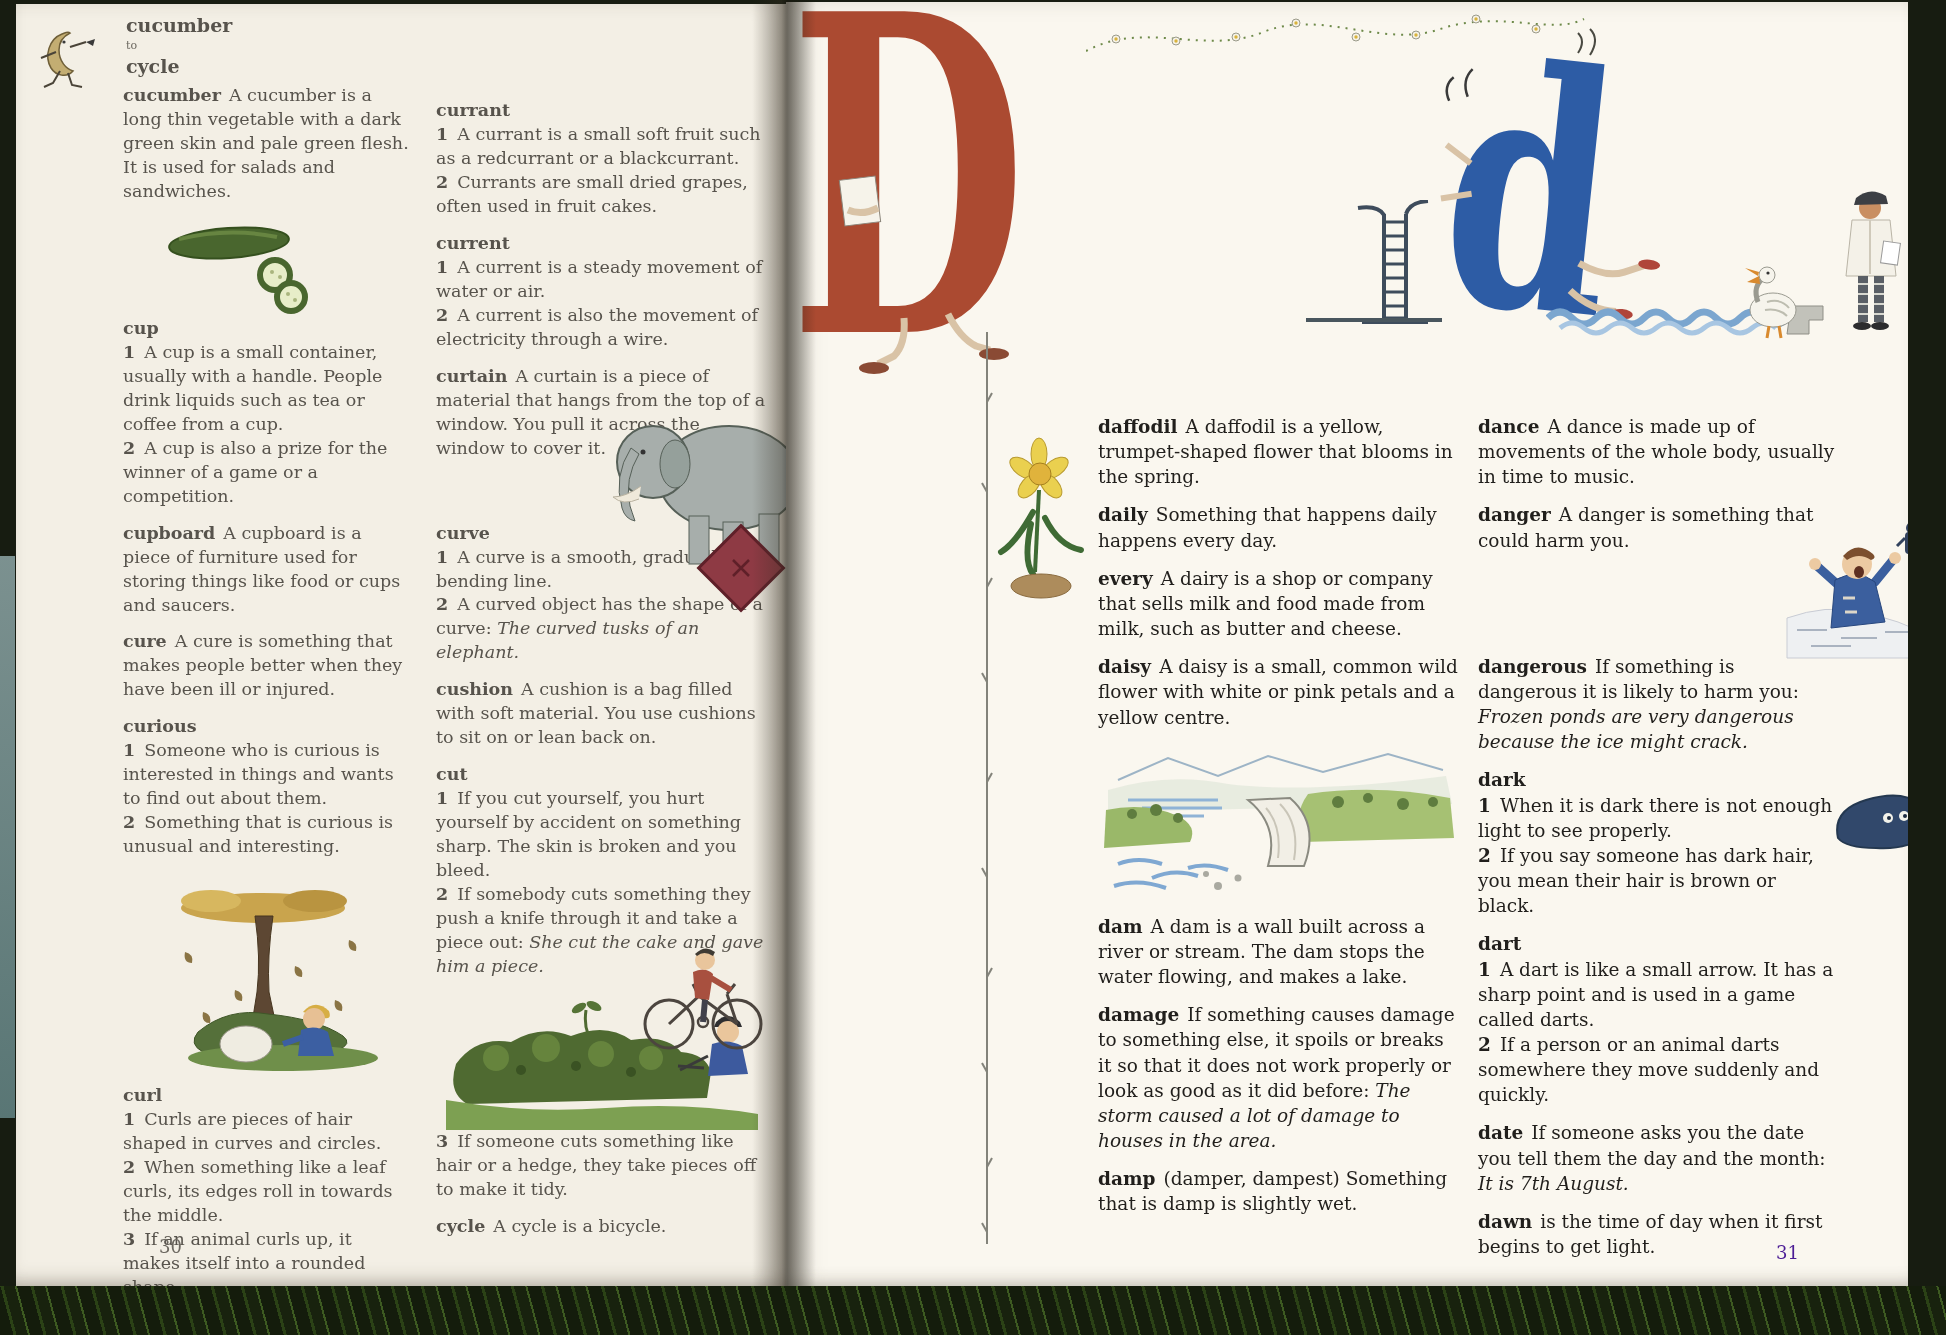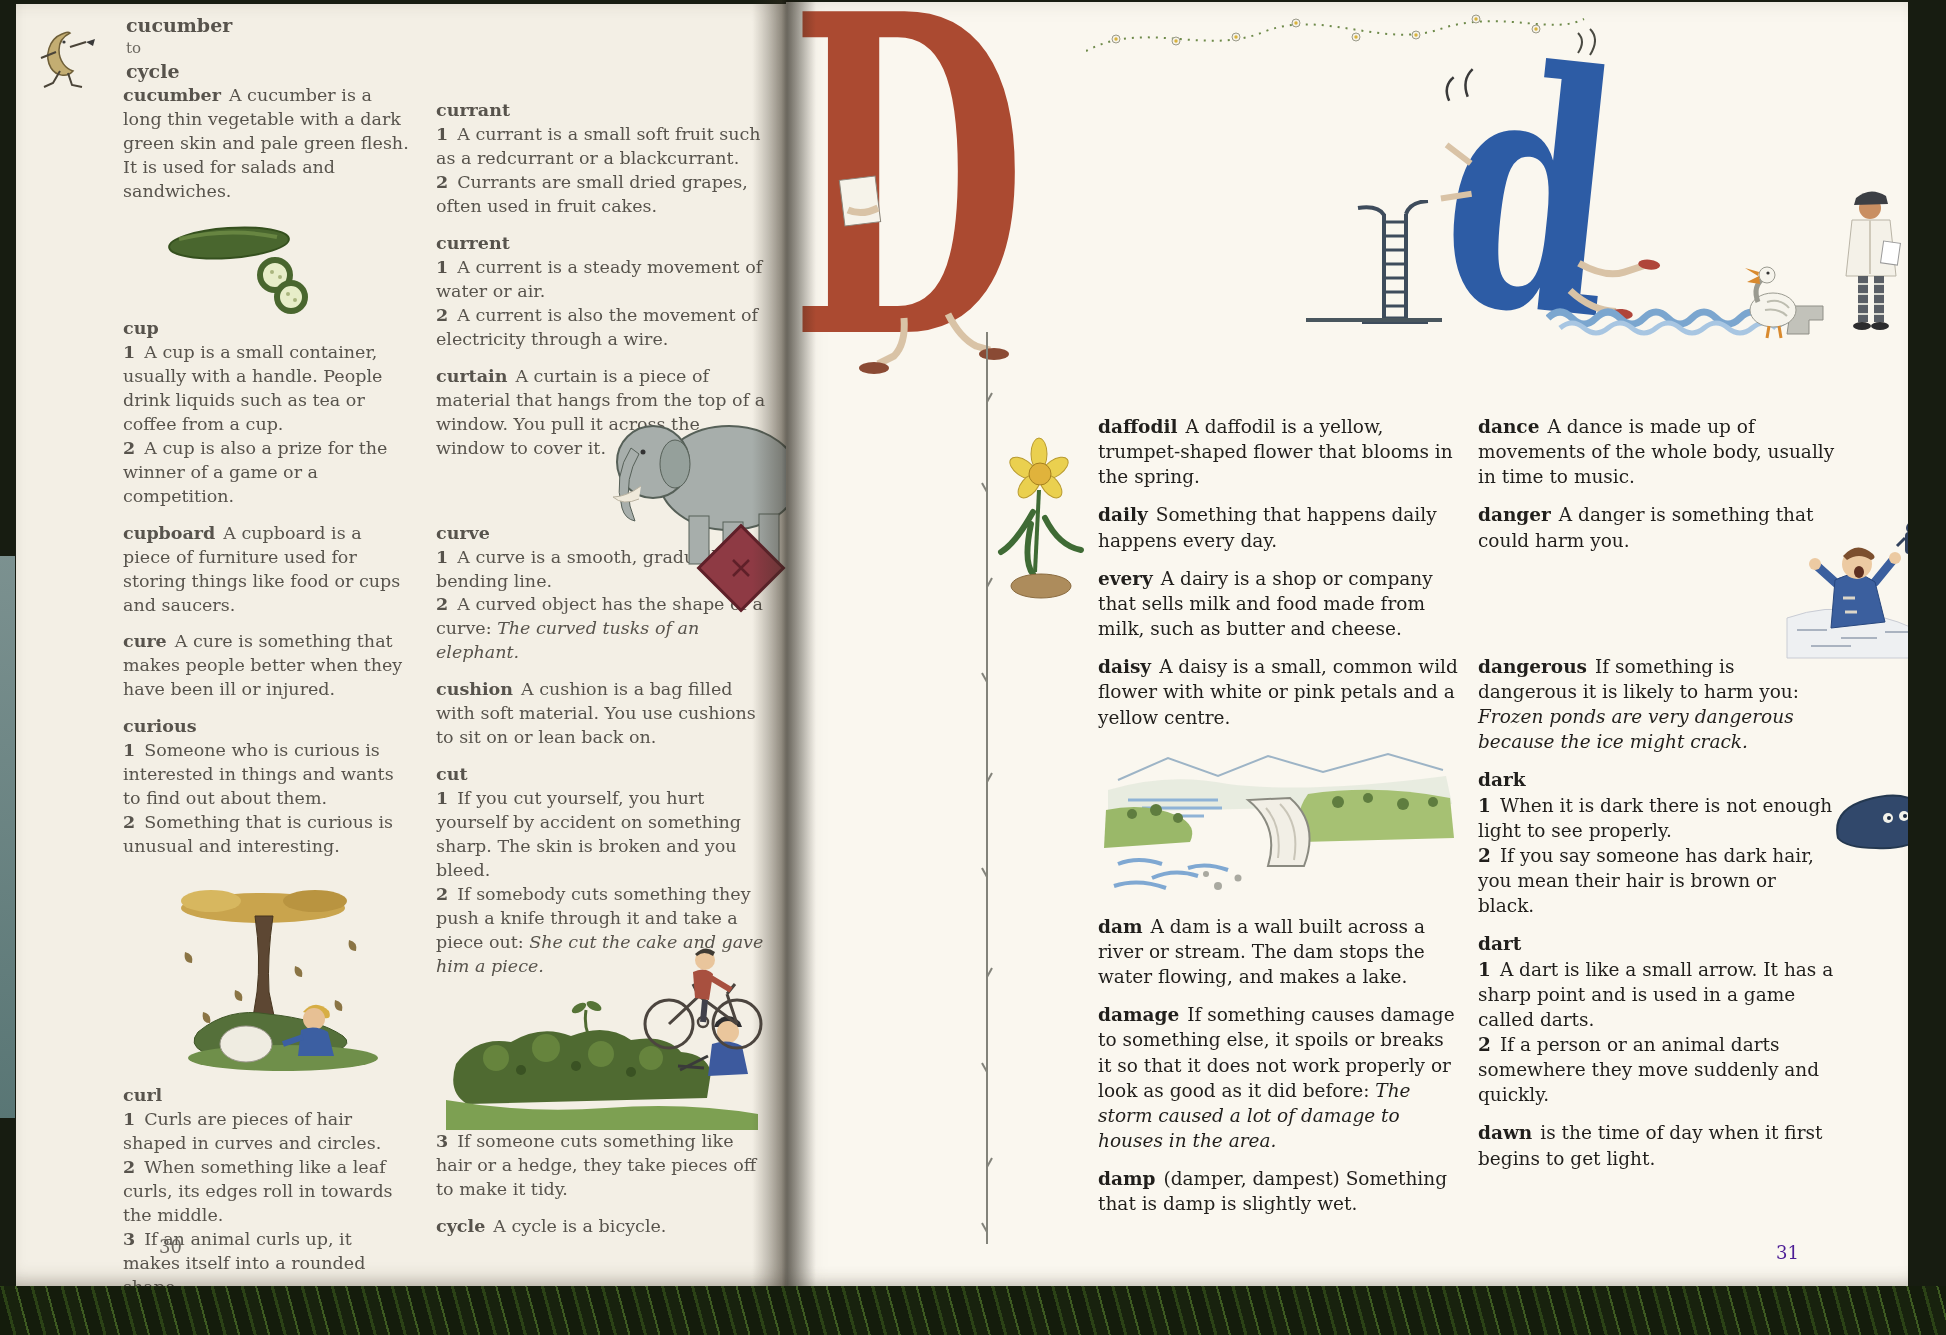--- a/index.html
+++ b/index.html
@@ -25,21 +25,21 @@
   .entry{margin:0 0 13px 0;}
   .sense{margin:0;}
   .hw{font-weight:bold;margin-right:8px;}
   .num{font-weight:bold;margin-right:9px;}
   .ex{font-style:italic;}
   .gap{width:100%;}
   .illus{position:relative;}
   .abs{position:absolute;}
   .pghead{position:absolute;left:110px;top:8px;}
   .pghead .t-head{font-weight:bold;font-size:19px;line-height:1.4;}
-  .pghead .t-mid{font-size:15px;line-height:1.3;color:#6c6860;}
+  .pghead .t-mid{font-size:11px;line-height:1.3;color:#6c6860;}
   .pagenum{position:absolute;font-size:18px;text-align:center;}
   .page.left .pagenum{left:143px;top:1232px;color:#6c6860;filter:blur(.3px);}
   .page.right .pagenum{left:990px;top:1240px;color:#4c1d95;}
   svg{display:block;}
 </style>
 </head>
 <body>
 
 <div class="scene">
 
@@ -451,20 +451,23 @@
             <div class="sense"><b class="hw">dark</b></div>
             <div class="sense"><b class="num">1</b>When it is dark there is not enough light to see properly.</div>
             <div class="sense"><b class="num">2</b>If you say someone has dark hair, you mean their hair is brown or black.</div>
           </div>
           <div class="entry block">
             <div class="sense"><b class="hw">dart</b></div>
             <div class="sense"><b class="num">1</b>A dart is like a small arrow. It has a sharp point and is used in a game called darts.</div>
             <div class="sense"><b class="num">2</b>If a person or an animal darts somewhere they move suddenly and quickly.</div>
           </div>
           <div class="entry inline">
+            <div class="sense"><b class="hw">date</b>If someone asks you the date you tell them the day and the month: <i class="ex">It is 7th August.</i></div>
+          </div>
+          <div class="entry inline">
             <div class="sense"><b class="hw">dawn</b>is the time of day when it first begins to get light.</div>
           </div>
         </div>
     </div>
 
     <div class="abs" style="left:995px;top:520px;width:150px;height:142px;">
       <svg width="150" height="142" viewBox="0 0 150 142">
         <path d="M6 96 q40 -14 72 -6 q44 8 68 24 l0 22 l-140 0 z" fill="#eef0f2" stroke="#c9ccd4"></path>
         <g stroke="#aab3c0" stroke-width="2">
             <path d="M16 108 h30 M60 116 h36 M104 110 h28 M30 124 h40"></path>

